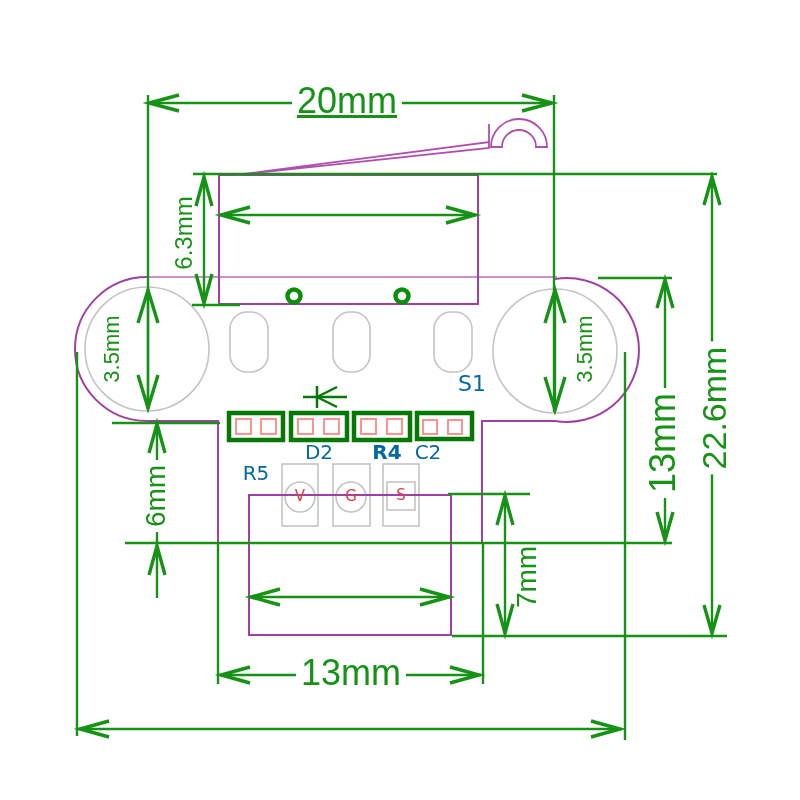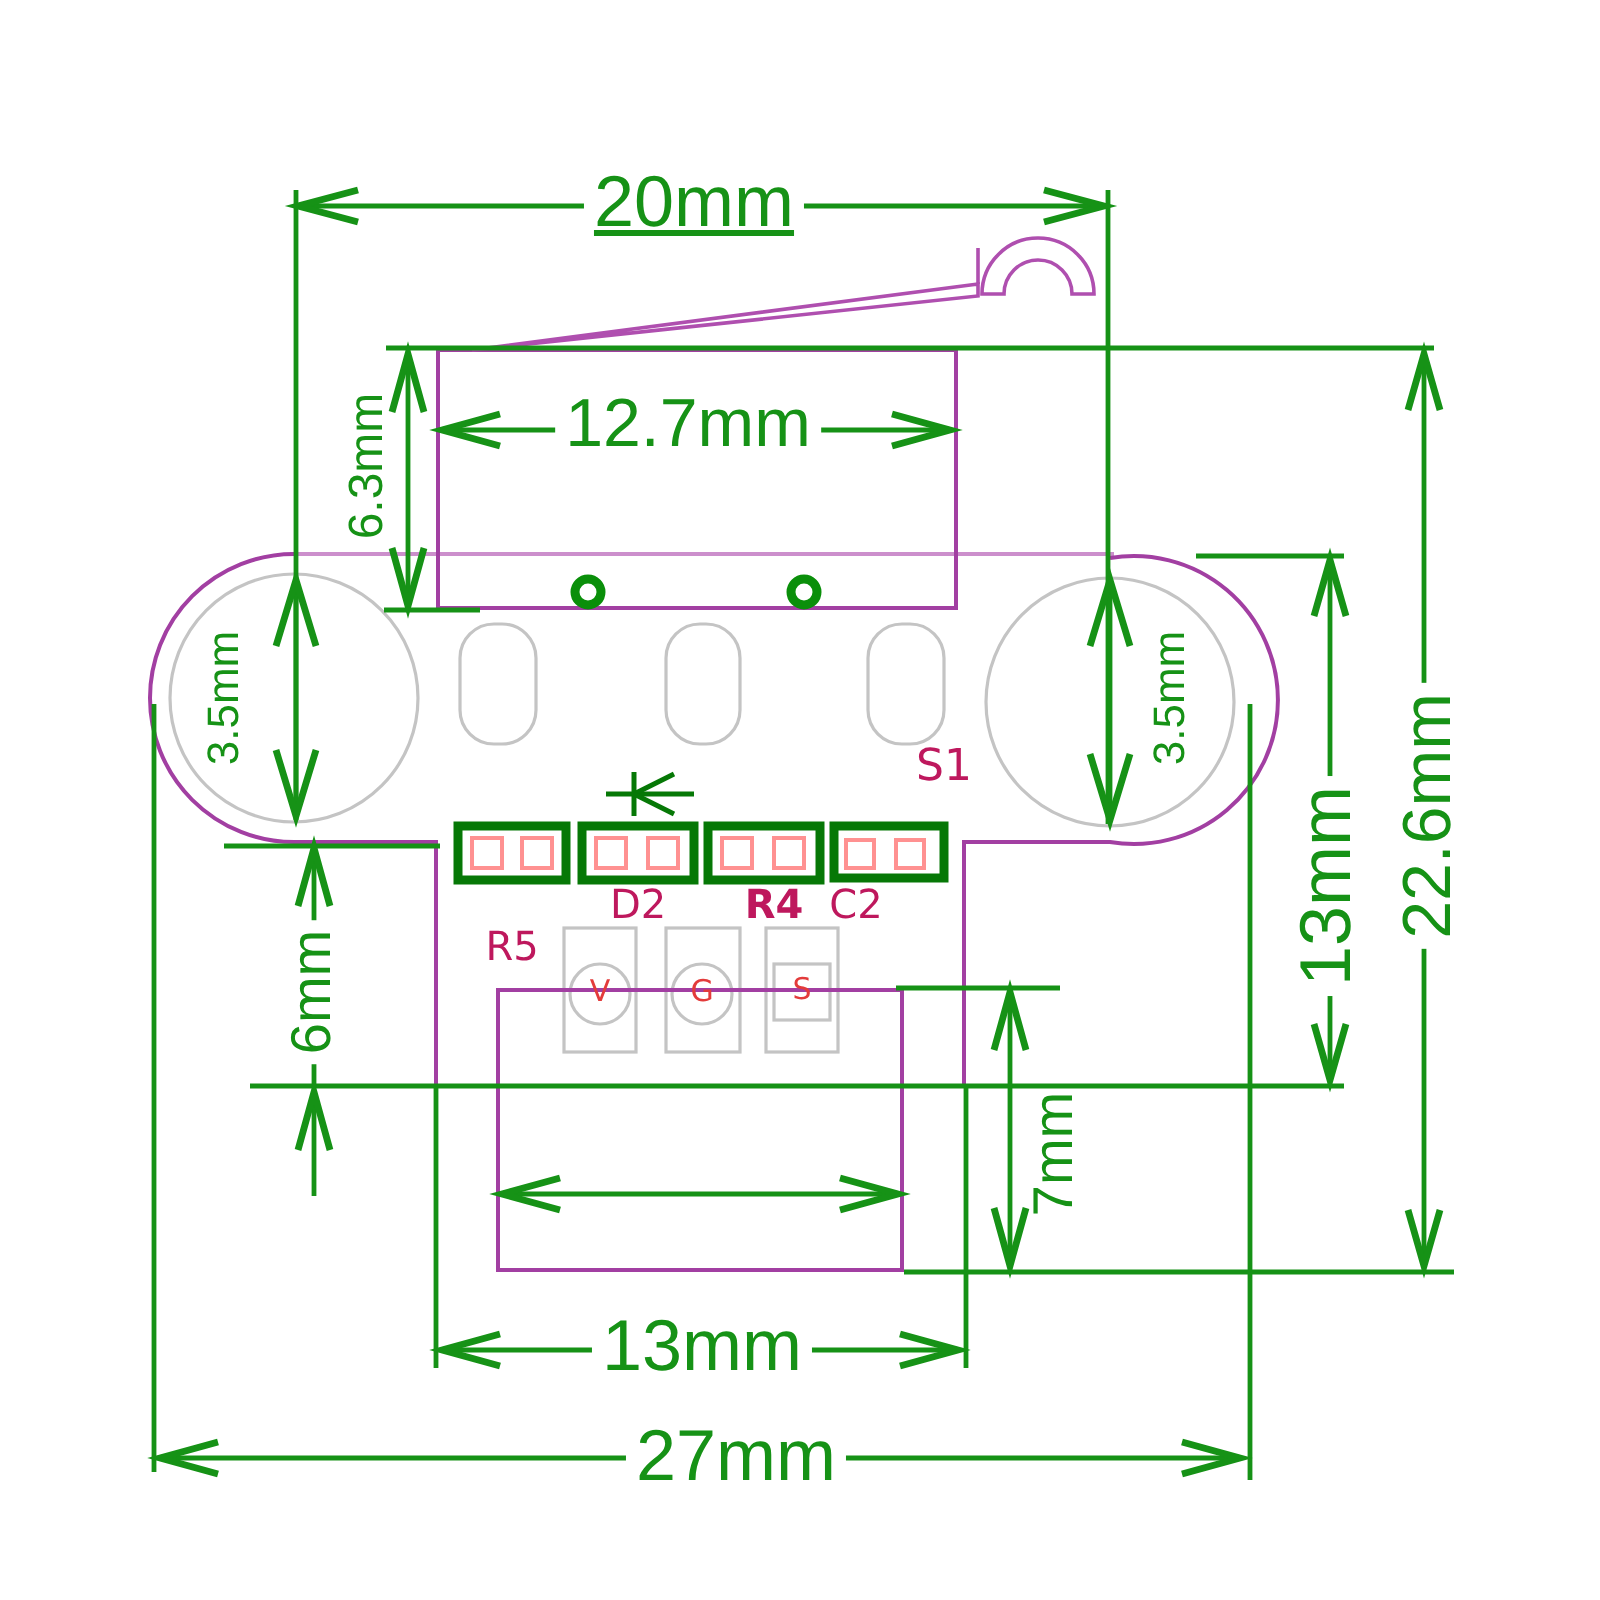--- a/index.html
+++ b/index.html
@@ -9,21 +9,21 @@
   .lbl{position:absolute;transform:translate(-50%,-50%);color:#169216;white-space:nowrap;
        line-height:1;user-select:none;}
   .lbl.rot{transform:translate(-50%,-50%) rotate(-90deg);}
   .lbl.bg{background:#ffffff;padding:0 5px;}
   .lbl.rot.bg{padding:0 5px;}
   .big{font-size:36px;}
   .big34{font-size:34px;}
   .med{font-size:28px;}
   .sm24{font-size:24px;}
   .sm22{font-size:22px;}
-  .ref{font-size:20px;color:#be185d;font-family:"DejaVu Sans",sans-serif;}
+  .ref{font-size:20px;color:#0369a1;font-family:"DejaVu Sans",sans-serif;}
   .pin{font-size:15px;color:#e33b3b;font-family:"DejaVu Sans",sans-serif;}
 </style>
 </head>
 <body>
 
 <div id="stage">
 
 <svg id="drawing-svg" width="800" height="800" viewBox="0 0 800 800">
 
   <g fill="none" stroke="#c4c4c4" stroke-width="1.6">
@@ -135,30 +135,28 @@
     <path d="M280 589 L251 597 L280 605"></path>
     <path d="M420 589 L449 597 L420 605"></path>
     <path d="M250 667 L221 675 L250 683"></path>
     <path d="M450 667 L479 675 L450 683"></path>
     <path d="M109 721 L80 729 L109 737"></path>
     <path d="M591 721 L620 729 L591 737"></path>
   </g>
 </svg>
 
   <div class="lbl big bg" style="left:347px;top:101px;text-decoration:underline;">20mm</div>
-  <div class="lbl big34 bg" style="left:344px;top:212px;">12.7mm</div>
   <div class="lbl sm24 rot" style="left:184px;top:233px;">6.3mm</div>
   <div class="lbl sm22 rot" style="left:112px;top:349px;">3.5mm</div>
   <div class="lbl sm22 rot" style="left:585px;top:349px;">3.5mm</div>
   <div class="lbl med rot bg" style="left:156px;top:496px;">6mm</div>
   <div class="lbl med rot" style="left:527px;top:577px;">7mm</div>
   <div class="lbl big rot bg" style="left:663px;top:443px;">13mm</div>
   <div class="lbl big34 rot bg" style="left:714px;top:408px;">22.6mm</div>
   <div class="lbl big bg" style="left:351px;top:673px;">13mm</div>
-  <div class="lbl big bg" style="left:368px;top:728px;">27mm</div>
 
   <div class="lbl ref" style="left:256px;top:452px;margin-top:21px;">R5</div>
   <div class="lbl ref" style="left:319px;top:452px;">D2</div>
   <div class="lbl ref" style="left:387px;top:452px;font-weight:bold;">R4</div>
   <div class="lbl ref" style="left:428px;top:452px;">C2</div>
   <div class="lbl ref" style="left:472px;top:384px;font-size:22px;">S1</div>
 
   <div class="lbl pin" style="left:300px;top:496px;">V</div>
   <div class="lbl pin" style="left:351px;top:496px;">G</div>
   <div class="lbl pin" style="left:401px;top:495px;">S</div>

